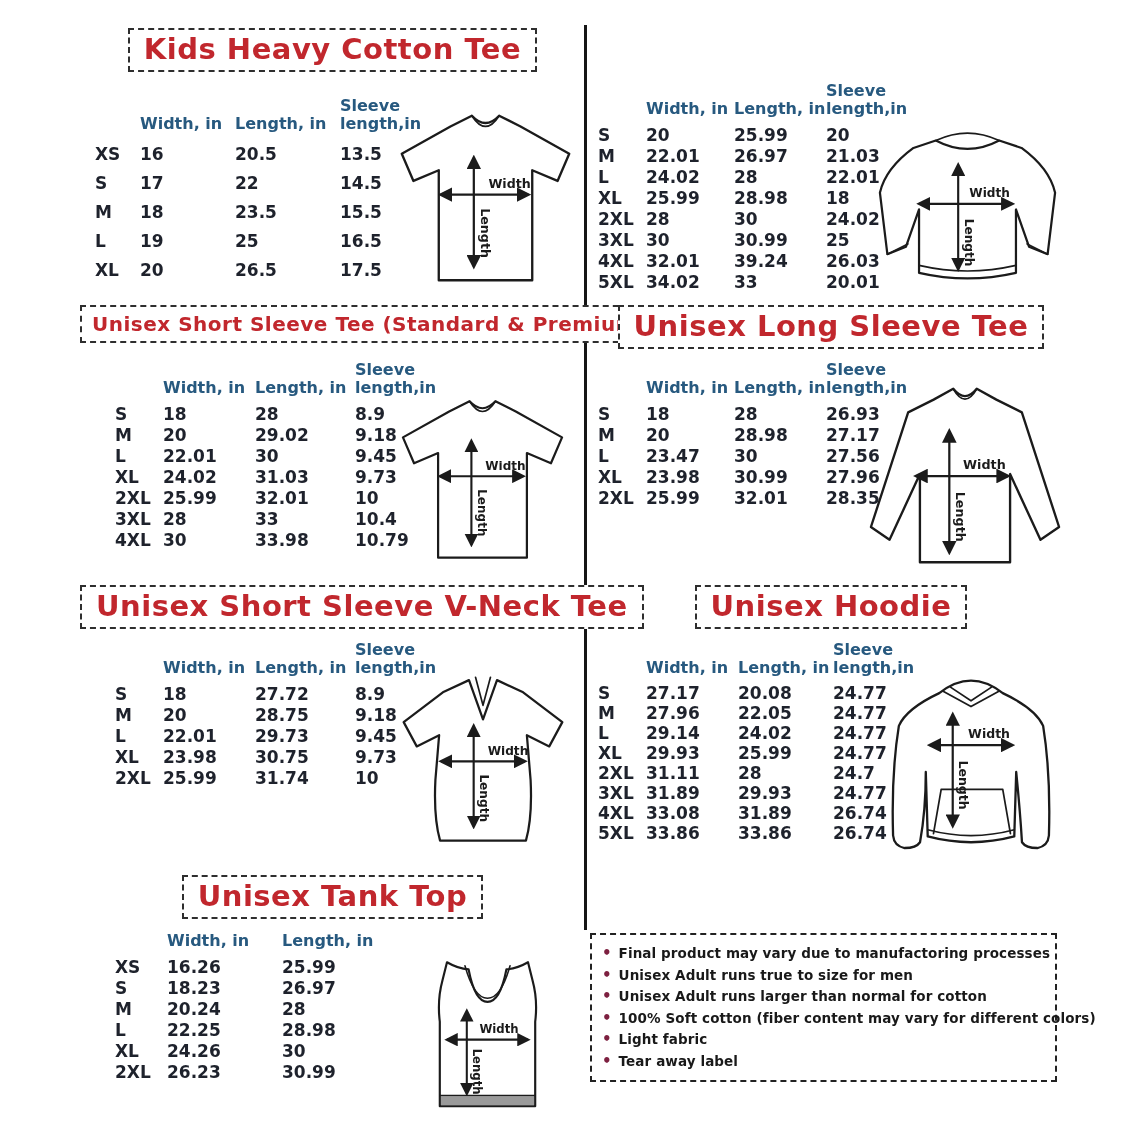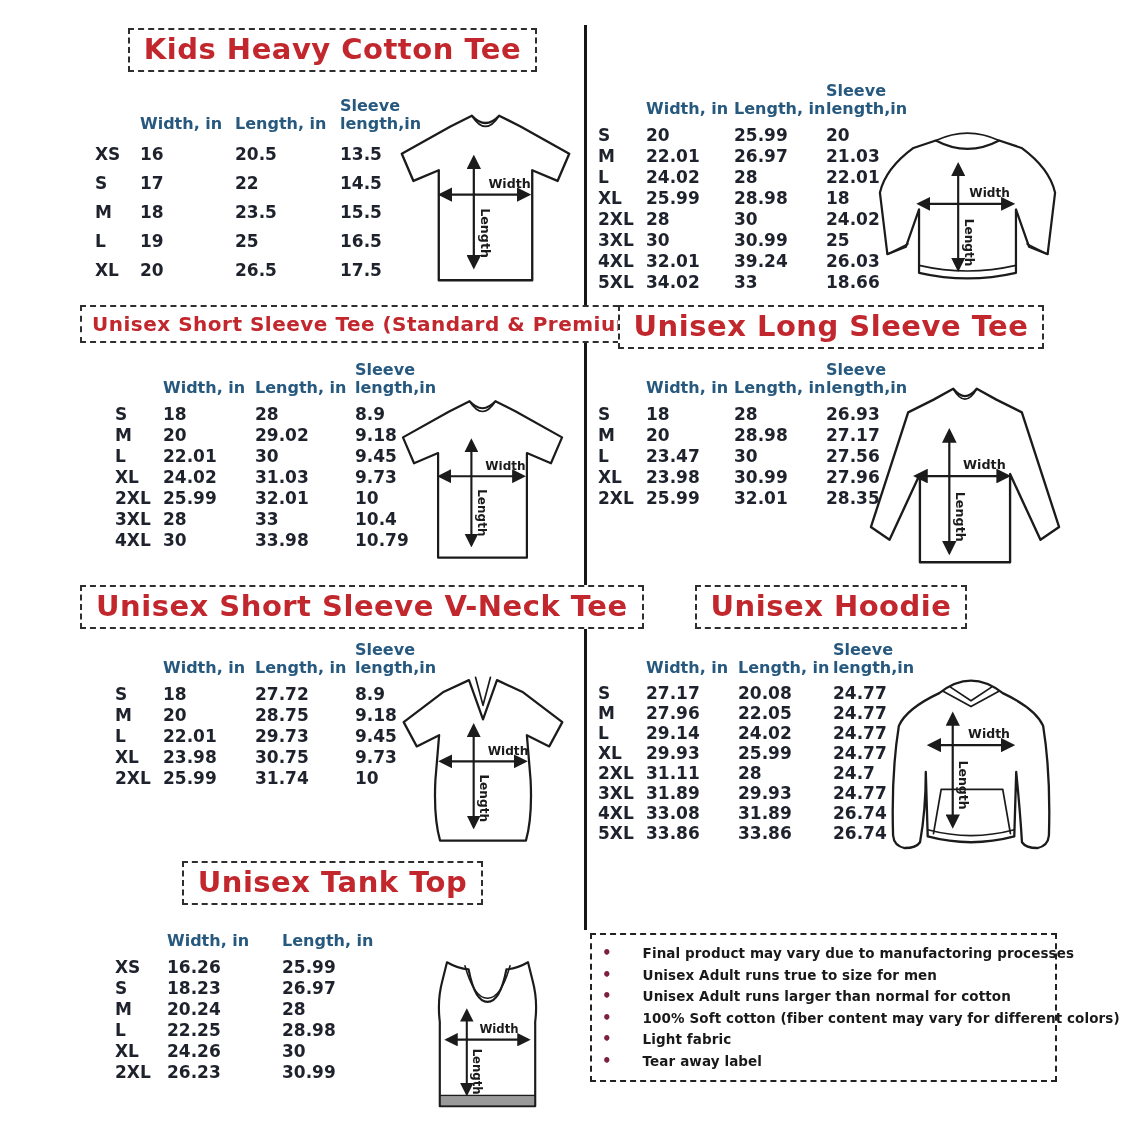--- a/index.html
+++ b/index.html
@@ -27,21 +27,21 @@
   .g.thin{stroke-width:1.8;}
   .ar{stroke:#1b1b1b;stroke-width:2.3;fill:none;}
   .lab{font-family:"DejaVu Sans", sans-serif;font-weight:bold;font-size:13px;fill:#1b1b1b;}
   .divider{position:absolute;background:#161616;}
   .notes{
     position:absolute;border:2px dashed #222;background:#fff;
     padding:9px 10px 7px 10px;
   }
   .note-line{display:flex;align-items:baseline;height:21.5px;white-space:nowrap;}
   .note-bullet{color:#7d2040;font-size:15px;font-weight:bold;margin-right:7px;}
-  .note-text{color:#191919;font-weight:bold;font-size:13.5px;letter-spacing:0.1px;margin-left:24px;}
+  .note-text{color:#191919;font-weight:bold;font-size:13.5px;letter-spacing:0.1px;}
 </style>
 </head>
 <body>
 
 <svg width="0" height="0" style="position:absolute">
   <defs>
     <marker id="ah" viewBox="0 0 10 10" refX="8" refY="5" markerWidth="6.5" markerHeight="6.5" orient="auto-start-reverse">
       <path d="M0,0 L10,5 L0,10 z" fill="#1b1b1b"></path>
     </marker>
   </defs>
@@ -121,21 +121,21 @@
     <div class="cell">30</div>
     <div class="cell">30.99</div>
     <div class="cell">25</div>
     <div class="rl">4XL</div>
     <div class="cell">32.01</div>
     <div class="cell">39.24</div>
     <div class="cell">26.03</div>
     <div class="rl">5XL</div>
     <div class="cell">34.02</div>
     <div class="cell">33</div>
-    <div class="cell">18.66</div>
+    <div class="cell">20.01</div>
   </div>
   <svg class="garment" style="left:273px;top:93px;" width="205" height="182" viewBox="0 0 220 195">
     <g>
       <path class="g" d="M76,24 Q110,42 144,24 L168,32 Q198,54 204,80 L196,146 L176,138 L162,98 L162,166 Q110,178 58,166 L58,98 L44,138 L24,146 L16,80 Q22,54 52,32 Z"></path>
       <path class="g thin" d="M76,24 Q110,8 144,24"></path>
       <path class="g thin" d="M58,158 Q110,170 162,158"></path>
       <path class="g thin" d="M24,146 L46,135"></path>
       <path class="g thin" d="M196,146 L174,135"></path>
     </g>
     <line class="ar" x1="100" y1="50" x2="100" y2="162" marker-start="url(#ah)" marker-end="url(#ah)"></line>
@@ -330,21 +330,21 @@
       <path class="g thin" d="M60,180 Q105,192 150,180"></path>
     </g>
     <line class="ar" x1="86" y1="60" x2="86" y2="176" marker-start="url(#ah)" marker-end="url(#ah)"></line>
     <line class="ar" x1="62" y1="92" x2="148" y2="92" marker-start="url(#ah)" marker-end="url(#ah)"></line>
     <text class="lab" x="102" y="85">Width</text>
     <text class="lab" x="93" y="108" transform="rotate(90 93 108)">Length</text>
   </svg>
 </div>
 
 <div class="sec" style="left:80px;top:860px;width:505px;height:280px;">
-  <div class="title-wrap" style="top:1px;">
+  <div class="title-wrap" style="top:15px;">
     <span class="title-box">Unisex Tank Top</span>
   </div>
   <div class="tbl" style="left:35px;top:48px;grid-template-columns:52px 115px 110px;grid-template-rows:48px repeat(6,21px);">
     <div></div>
     <div class="h">Width, in</div>
     <div class="h">Length, in</div>
     <div class="rl">XS</div>
     <div class="cell">16.26</div>
     <div class="cell">25.99</div>
     <div class="rl">S</div>

